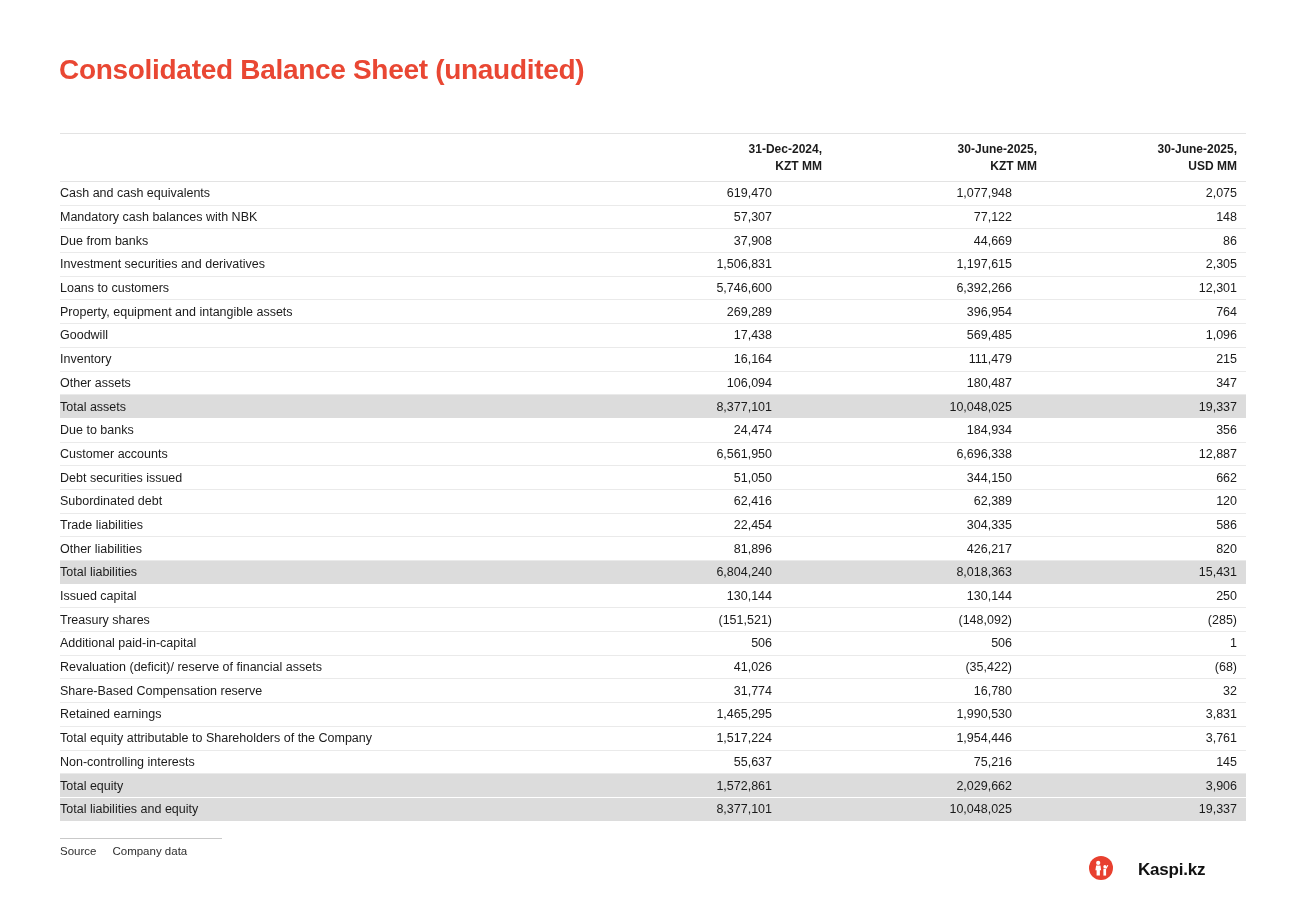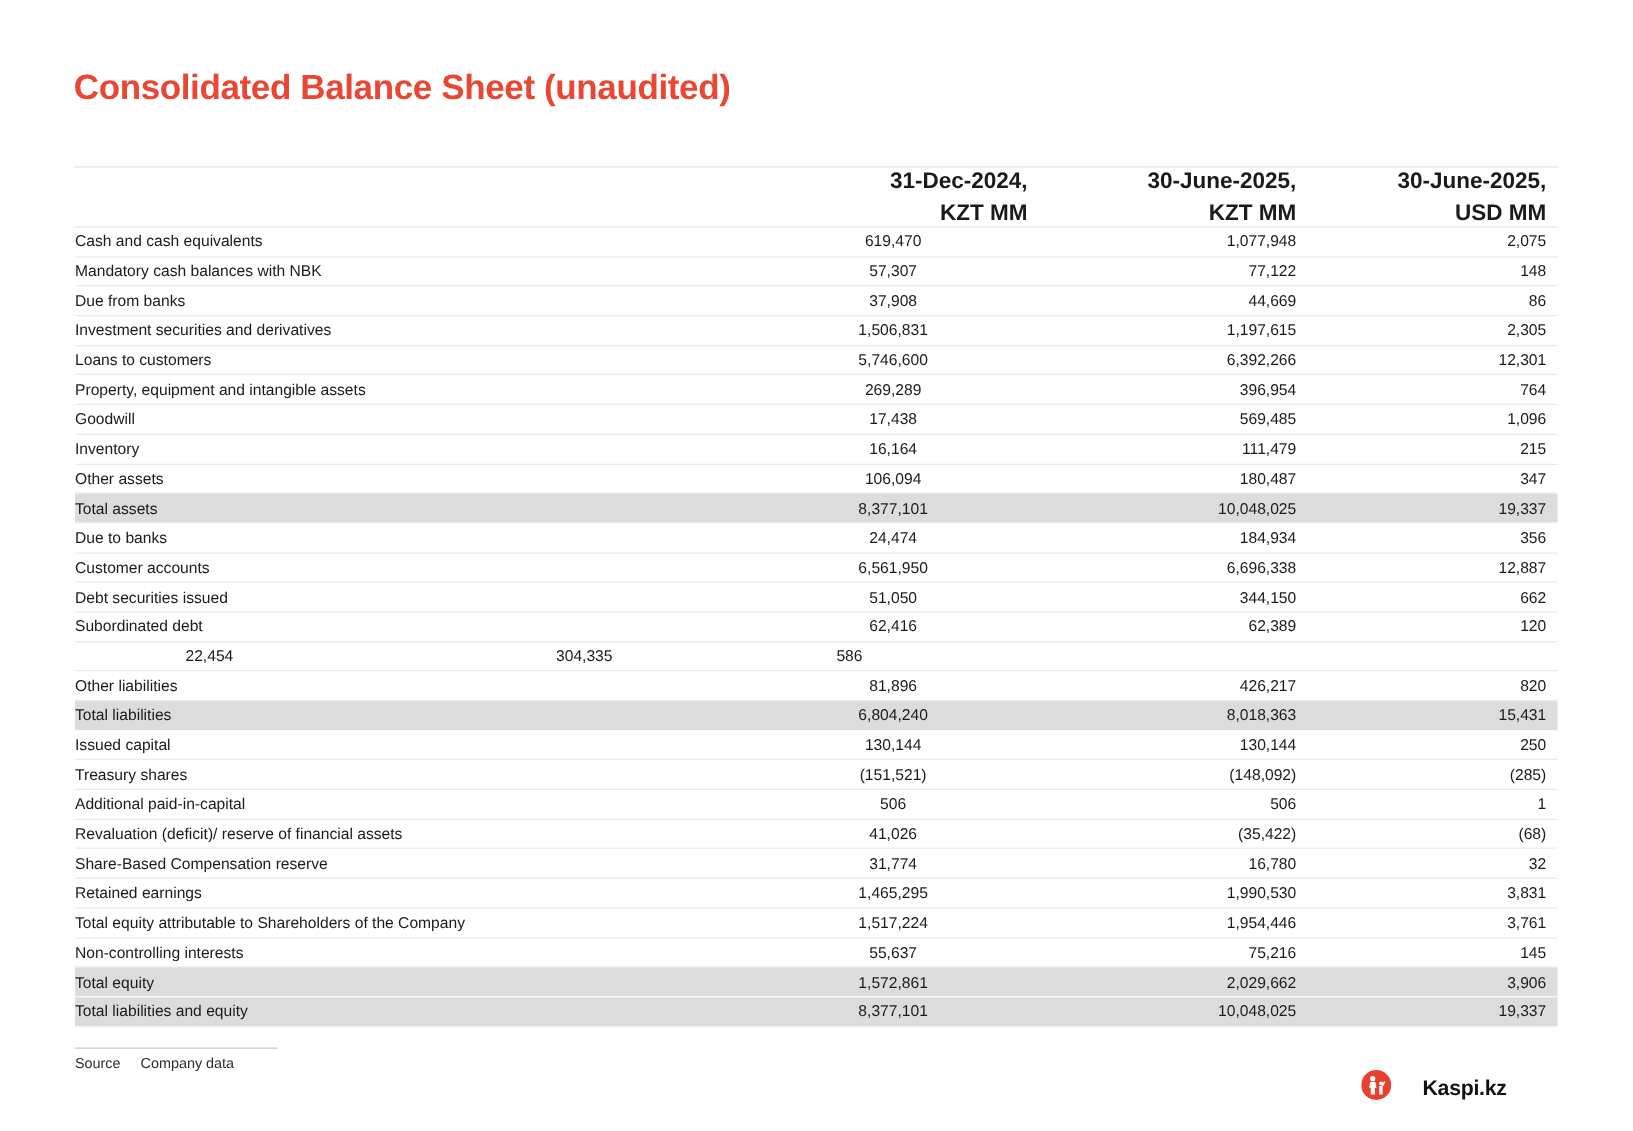--- a/index.html
+++ b/index.html
@@ -19,36 +19,37 @@
     text-align:center;
   }
   .table{
     position:absolute;left:60px;top:133px;width:1186px;
   }
   .t-head{
     display:flex;align-items:center;
     height:49px;box-sizing:border-box;
     border-top:1px solid #E3E3E3;
     border-bottom:1px solid #E3E3E3;
-    font-size:18px;font-weight:bold;line-height:1.4;
+    font-size:12px;font-weight:bold;line-height:1.4;
   }
   .h-label{flex:1;}
   .hcell{text-align:right;white-space:nowrap;}
   .h1{width:215px;}
   .h2{width:215px;}
   .h3{width:209px;padding-right:9px;box-sizing:border-box;}
   .row{
     display:flex;align-items:center;
     height:23.7px;box-sizing:border-box;
     border-bottom:1px solid #EAEAEA;
     font-size:12.5px;
+    gap:25px;
   }
   .row .label{flex:1;white-space:nowrap;overflow:hidden;}
   .row .num{text-align:right;white-space:nowrap;}
-  .row .c1{width:215px;text-align:center;}
+  .row .c1{width:215px;}
   .row .c2{width:215px;}
   .row .c3{width:209px;padding-right:9px;box-sizing:border-box;padding-left:14px;}
   .row.total{
     background:#DCDCDC;
     border-bottom:1px solid #ffffff;
     font-weight:normal;
   }
   .source-rule{
     position:absolute;left:60px;top:838px;width:162px;height:0;
     border-top:1px solid #C9C9C9;
@@ -182,20 +183,21 @@
     </div>
 
     <div class="row">
       <div class="label">Subordinated debt</div>
       <div class="num c1">62,416</div>
       <div class="num c2">62,389</div>
       <div class="num c3">120</div>
     </div>
 
     <div class="row">
+      <div class="label">Trade liabilities</div>
       <div class="num c1">22,454</div>
       <div class="num c2">304,335</div>
       <div class="num c3">586</div>
     </div>
 
     <div class="row">
       <div class="label">Other liabilities</div>
       <div class="num c1">81,896</div>
       <div class="num c2">426,217</div>
       <div class="num c3">820</div>

